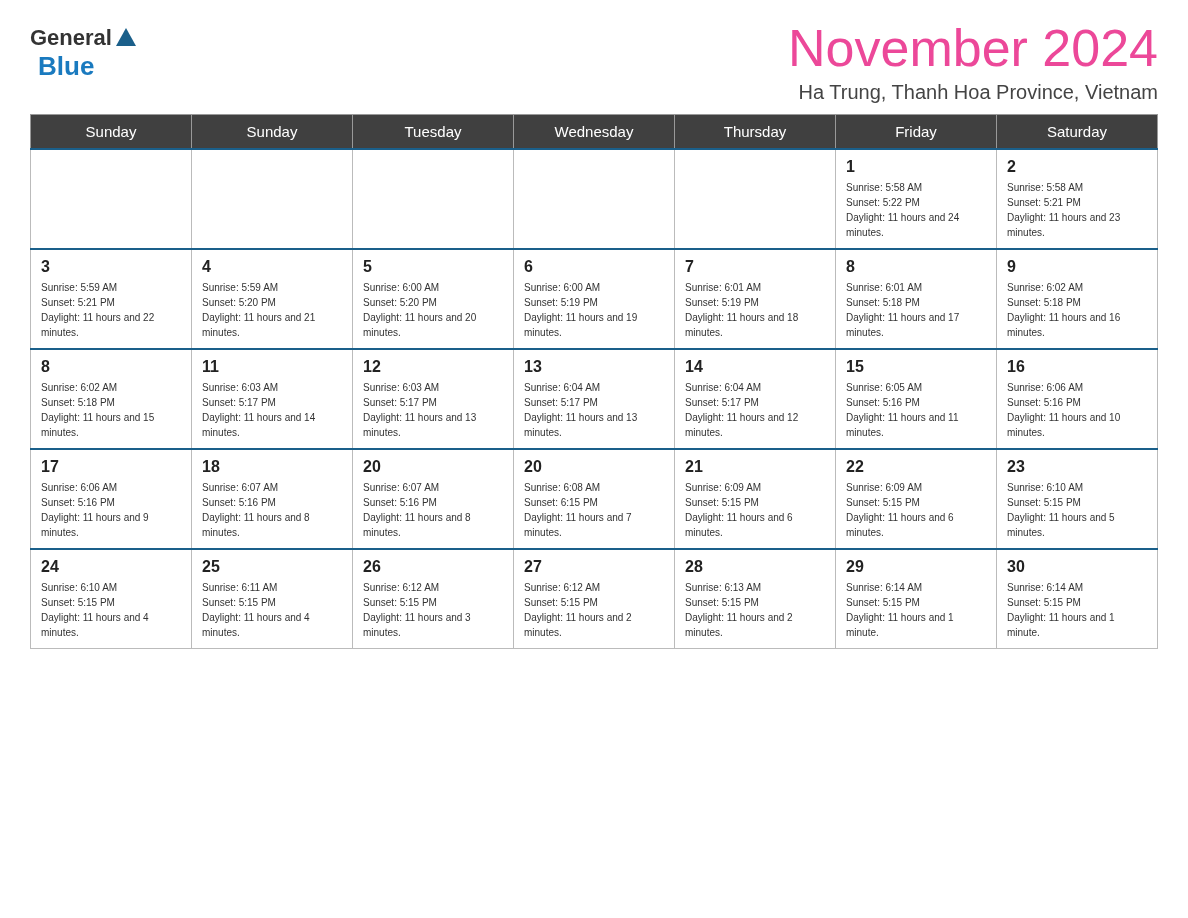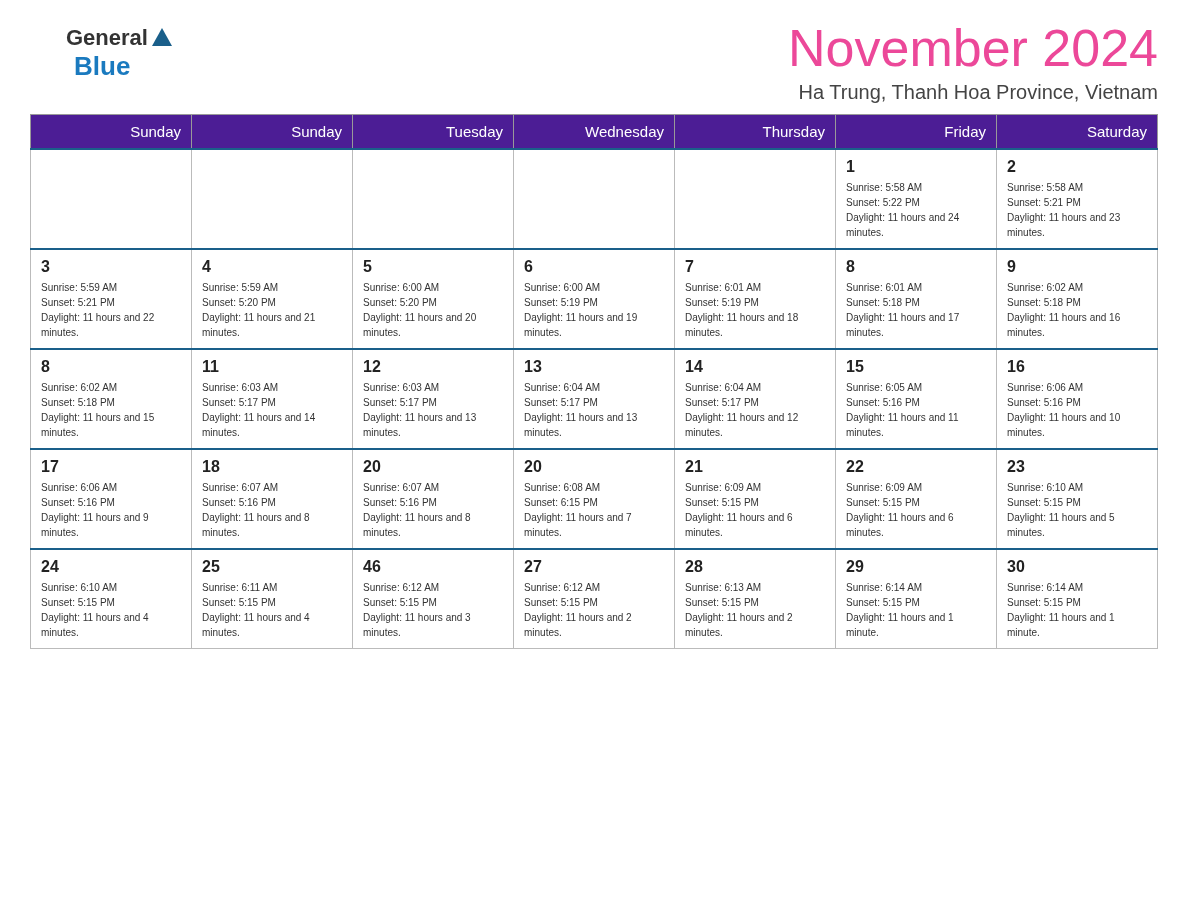--- a/index.html
+++ b/index.html
@@ -14,21 +14,20 @@
       display: flex;
       justify-content: space-between;
       align-items: flex-start;
       margin-bottom: 10px;
     }
     .logo {
       display: flex;
       flex-direction: column;
       align-items: flex-start;
       padding-top: 5px;
-      margin-left: 36px;
     }
     .logo-general {
       font-size: 22px;
       font-weight: bold;
       color: #333;
       display: flex;
       align-items: center;
     }
     .logo-triangle {
       width: 0;
@@ -62,26 +61,26 @@
       font-size: 20px;
       color: #444;
       margin-top: 4px;
     }
     .calendar {
       width: 100%;
       border-collapse: collapse;
       border: 1px solid #999;
     }
     .calendar th {
-      background-color: #4c1d95;
+      background-color: #404040;
       color: #fff;
       font-size: 15px;
       font-weight: normal;
       padding: 8px 10px;
-      text-align: right;
+      text-align: center;
       border: 1px solid #999;
     }
     .calendar td {
       vertical-align: top;
       padding: 8px 10px;
       border: 1px solid #bbb;
       width: 14.28%;
       min-height: 90px;
       font-size: 13px;
       color: #333;
@@ -295,21 +294,21 @@
 Sunset: 5:15 PM
 Daylight: 11 hours and 4 minutes.</div>
         </td>
         <td>
           <div class="day-number">25</div>
           <div class="day-info" style="white-space: pre-line;">Sunrise: 6:11 AM
 Sunset: 5:15 PM
 Daylight: 11 hours and 4 minutes.</div>
         </td>
         <td>
-          <div class="day-number">46</div>
+          <div class="day-number">26</div>
           <div class="day-info" style="white-space: pre-line;">Sunrise: 6:12 AM
 Sunset: 5:15 PM
 Daylight: 11 hours and 3 minutes.</div>
         </td>
         <td>
           <div class="day-number">27</div>
           <div class="day-info" style="white-space: pre-line;">Sunrise: 6:12 AM
 Sunset: 5:15 PM
 Daylight: 11 hours and 2 minutes.</div>
         </td>

